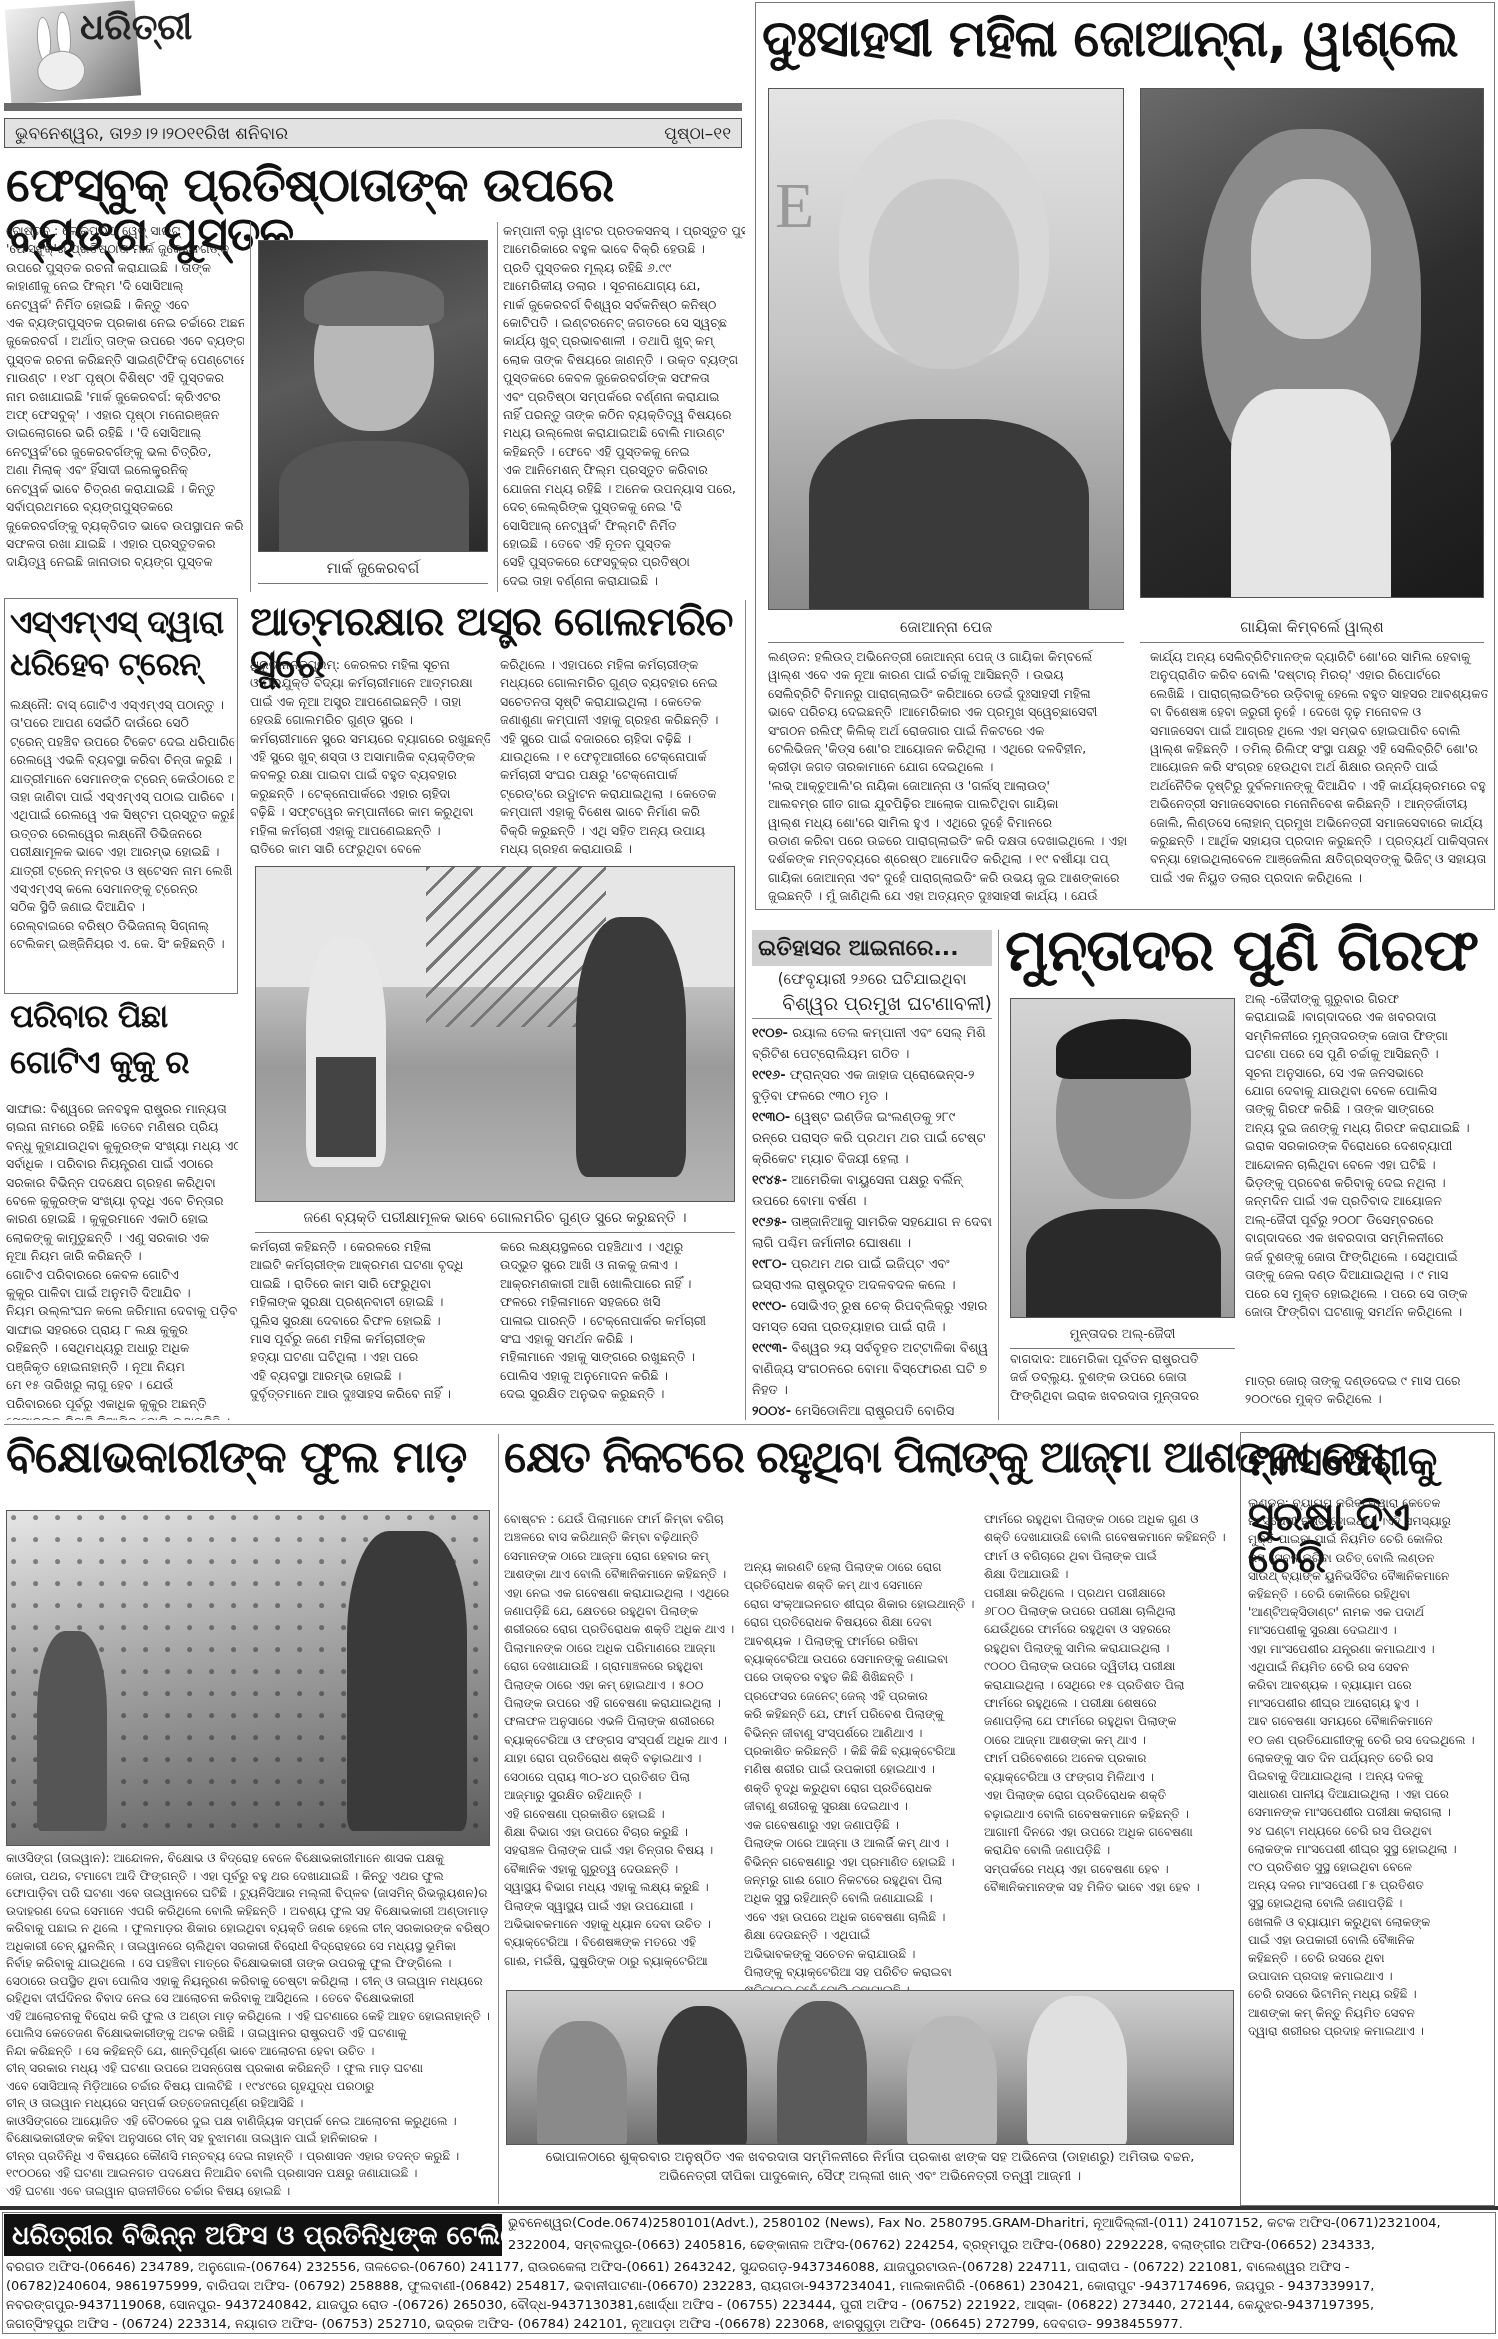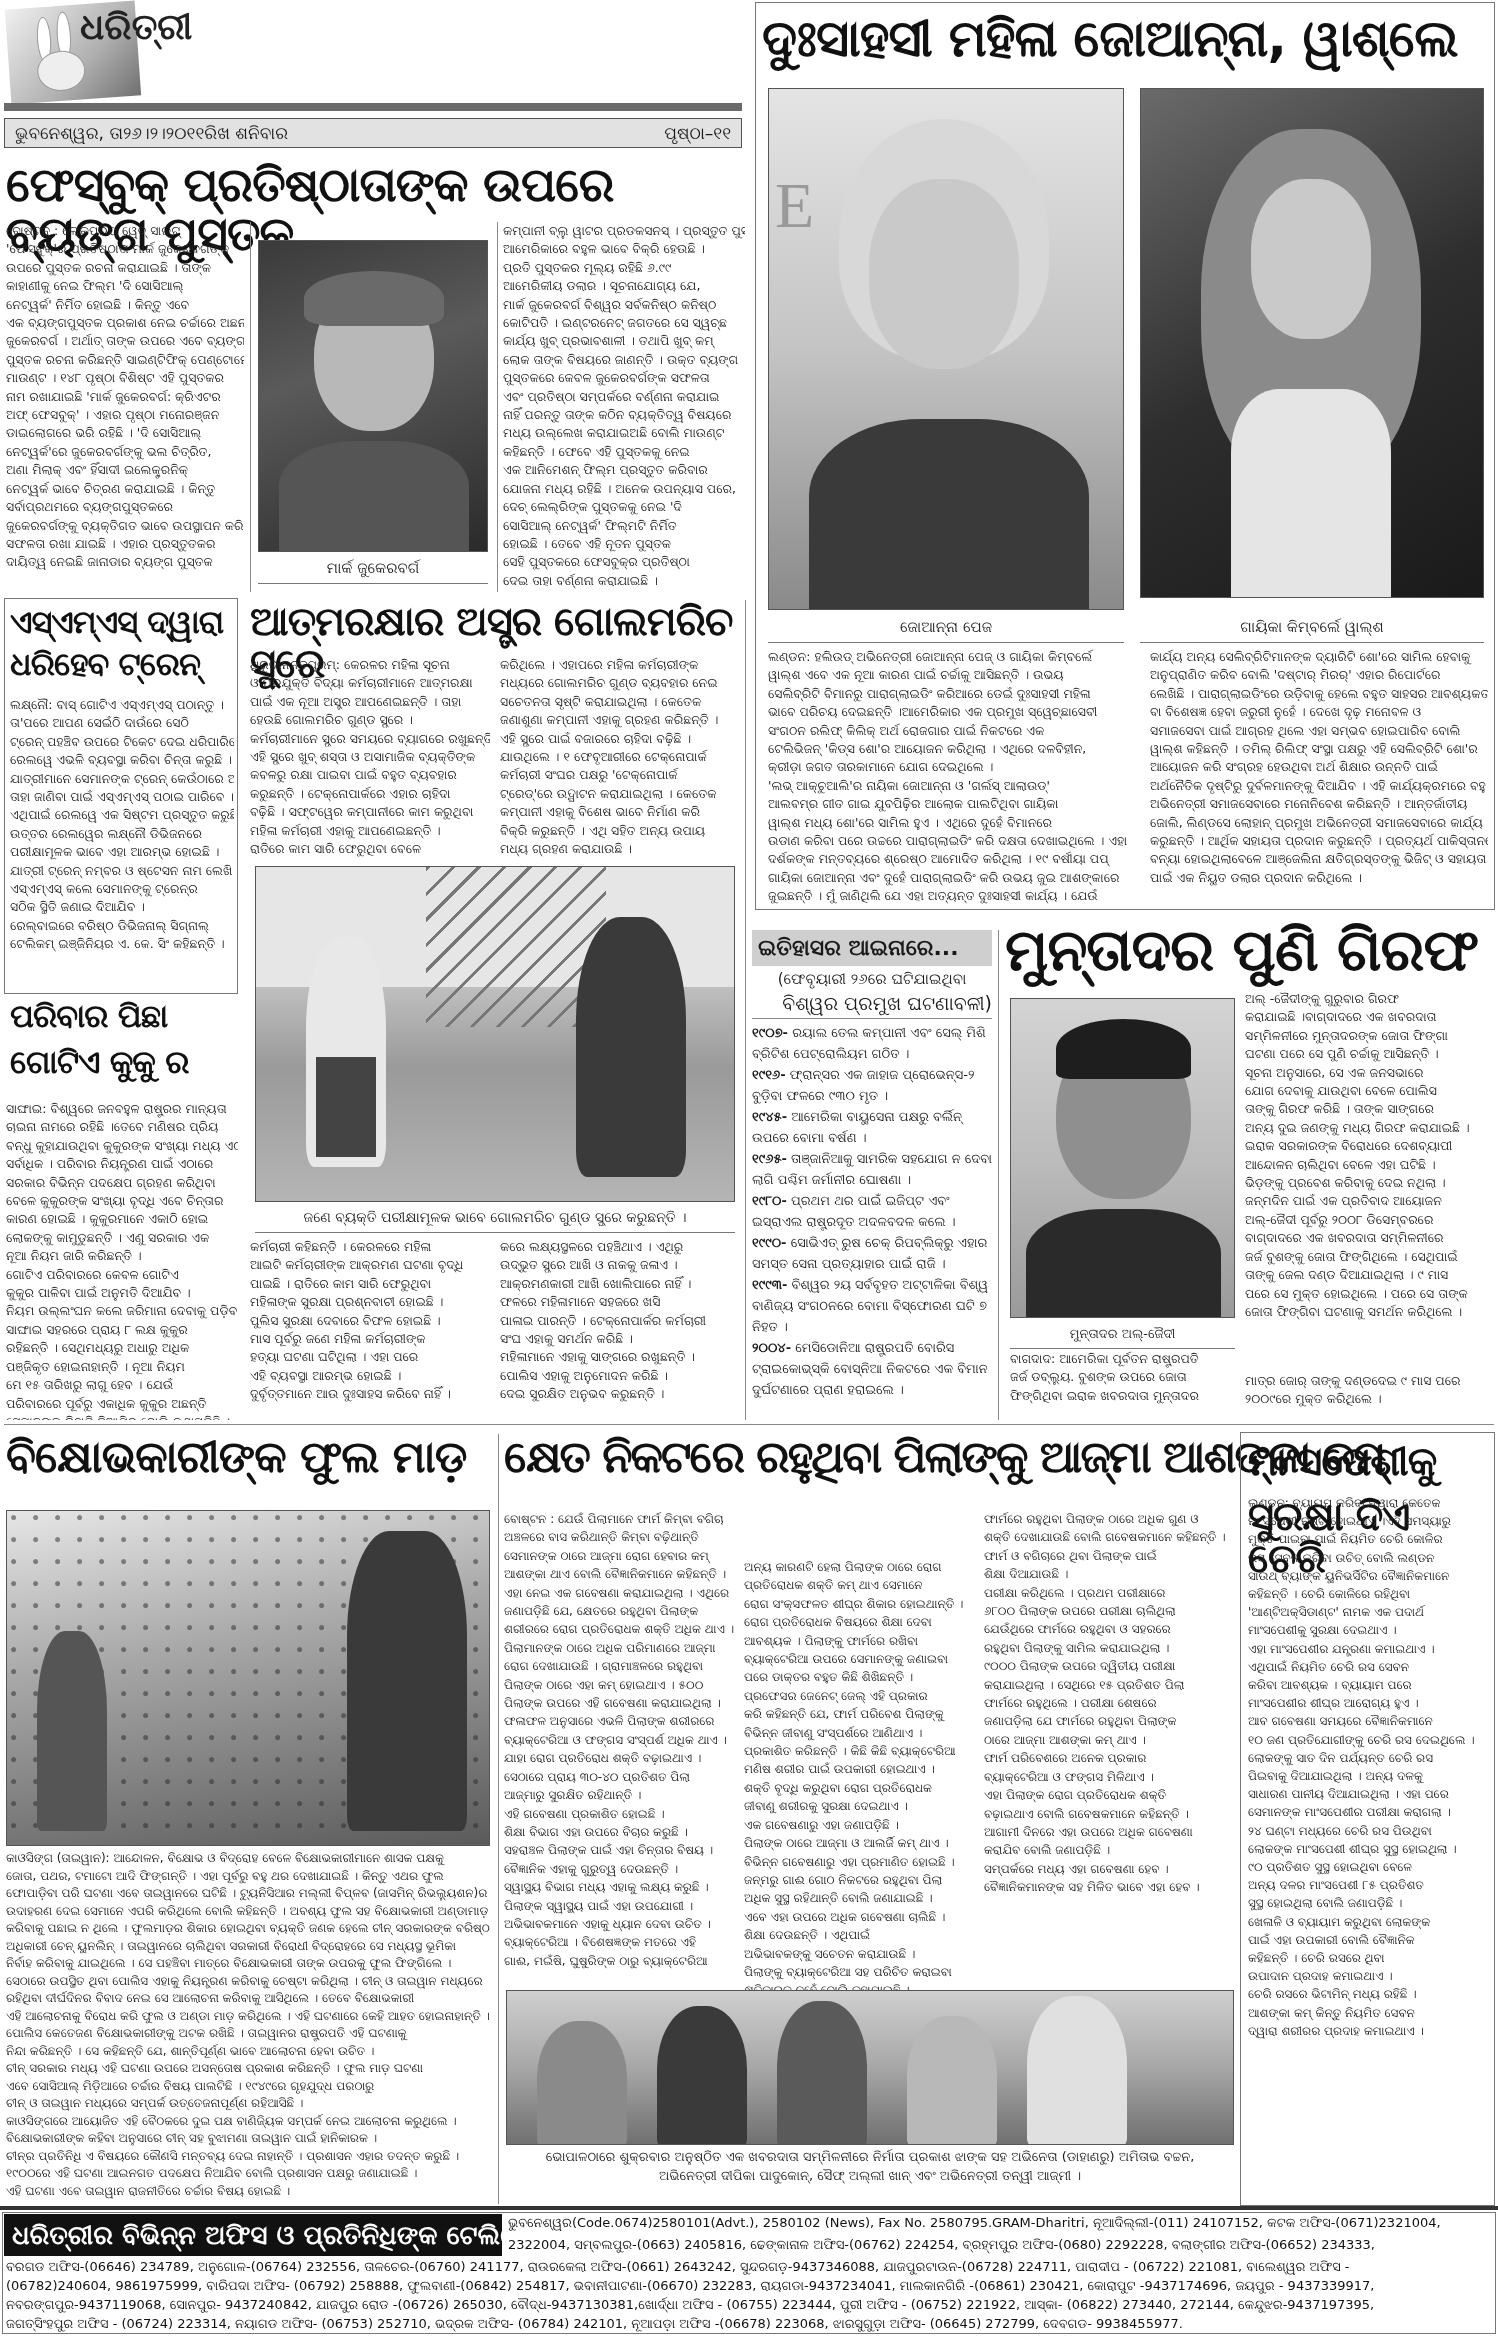--- a/index.html
+++ b/index.html
@@ -260,20 +260,21 @@
 <div class="abs" style="left:752px;top:930px;width:240px;height:36px;background:#cfcfcf;">
   <span style="font-size:22px;font-weight:bold;padding-left:6px;line-height:36px;">ଇତିହାସର ଆଇନାରେ...</span>
 </div>
 <div class="abs" style="left:752px;top:970px;width:240px;text-align:center;font-size:15px;">(ଫେବୃୟାରୀ ୨୬ରେ ଘଟିଯାଇଥିବା</div>
 <div class="abs" style="left:752px;top:992px;width:240px;text-align:right;font-size:19px;">ବିଶ୍ୱର ପ୍ରମୁଖ ଘଟଣାବଳୀ)</div>
 <div class="rule-h" style="left:752px;top:1018px;width:240px;"></div>
 
 <div class="abs" style="left:752px;top:1022px;width:242px;height:400px;overflow:hidden;">
   <div class="history-item"><b>୧୯୦୭-</b> <span>ରୟାଲ ତେଲ କମ୍ପାନୀ ଏବଂ ସେଲ୍ ମିଶି ବ୍ରିଟିଶ ପେଟ୍ରୋଲିୟମ ଗଠିତ ।</span></div>
   <div class="history-item"><b>୧୯୧୬-</b> <span>ଫ୍ରାନ୍ସର ଏକ ଜାହାଜ ପ୍ରୋଭେନ୍ସ-୨ ବୁଡ଼ିବା ଫଳରେ ୯୩୦ ମୃତ ।</span></div>
+  <div class="history-item"><b>୧୯୩୦-</b> <span>ୱେଷ୍ଟ ଇଣ୍ଡିଜ ଇଂଲଣ୍ଡକୁ ୨୮୯ ରନ୍‌ରେ ପରାସ୍ତ କରି ପ୍ରଥମ ଥର ପାଇଁ ଟେଷ୍ଟ କ୍ରିକେଟ ମ୍ୟାଚ ବିଜୟୀ ହେଲା ।</span></div>
   <div class="history-item"><b>୧୯୪୫-</b> <span>ଆମେରିକା ବାୟୁସେନା ପକ୍ଷରୁ ବର୍ଲିନ୍ ଉପରେ ବୋମା ବର୍ଷଣ ।</span></div>
   <div class="history-item"><b>୧୯୬୫-</b> <span>ତାଞ୍ଜାନିଆକୁ ସାମରିକ ସହଯୋଗ ନ ଦେବା ଲାଗି ପଶ୍ଚିମ ଜର୍ମାନୀର ଘୋଷଣା ।</span></div>
   <div class="history-item"><b>୧୯୮୦-</b> <span>ପ୍ରଥମ ଥର ପାଇଁ ଇଜିପ୍ଟ ଏବଂ ଇସ୍ରାଏଲ ରାଷ୍ଟ୍ରଦୂତ ଅଦଳବଦଳ କଲେ ।</span></div>
   <div class="history-item"><b>୧୯୯୦-</b> <span>ସୋଭିଏତ୍ ରୁଷ ଚେକ୍ ରିପବ୍ଲିକ୍‌ରୁ ଏହାର ସମସ୍ତ ସେନା ପ୍ରତ୍ୟାହାର ପାଇଁ ରାଜି ।</span></div>
   <div class="history-item"><b>୧୯୯୩-</b> <span>ବିଶ୍ୱର ୨ୟ ସର୍ବବୃହତ ଅଟ୍ଟାଳିକା ବିଶ୍ୱ ବାଣିଜ୍ୟ ସଂଗଠନରେ ବୋମା ବିସ୍ଫୋରଣ ଘଟି ୭ ନିହତ ।</span></div>
   <div class="history-item"><b>୨୦୦୪-</b> <span>ମେସିଡୋନିଆ ରାଷ୍ଟ୍ରପତି ବୋରିସ ଟ୍ରାଇକୋଭ୍‌ସ୍କି ବୋସ୍‌ନିଆ ନିକଟରେ ଏକ ବିମାନ ଦୁର୍ଘଟଣାରେ ପ୍ରାଣ ହରାଇଲେ ।</span></div>
 </div>
 
 <div class="rule-v" style="left:998px;top:930px;height:490px;"></div>
 
@@ -378,21 +379,21 @@
   <span class="line">ବୈଜ୍ଞାନିକ ଏହାକୁ ଗୁରୁତ୍ୱ ଦେଉଛନ୍ତି ।</span>
   <span class="line">ସ୍ୱାସ୍ଥ୍ୟ ବିଭାଗ ମଧ୍ୟ ଏହାକୁ ଲକ୍ଷ୍ୟ କରୁଛି ।</span>
   <span class="line">ପିଲାଙ୍କ ସ୍ୱାସ୍ଥ୍ୟ ପାଇଁ ଏହା ଉପଯୋଗୀ ।</span>
   <span class="line">ଅଭିଭାବକମାନେ ଏହାକୁ ଧ୍ୟାନ ଦେବା ଉଚିତ ।</span>
   <span class="line">ବ୍ୟାକ୍ଟେରିଆ । ବିଶେଷଜ୍ଞଙ୍କ ମତରେ ଏହି</span>
   <span class="line">ଗାଈ, ମଇଁଷି, ଘୁଷୁରିଙ୍କ ଠାରୁ ବ୍ୟାକ୍ଟେରିଆ</span>
 </div>
 <div class="abs body-text" style="left:744px;top:1510px;width:232px;height:470px;font-size:12px;margin-top:48px;">
   <span class="line">ଅନ୍ୟ କାରଣଟି ହେଲା ପିଲାଙ୍କ ଠାରେ ରୋଗ</span>
   <span class="line">ପ୍ରତିରୋଧକ ଶକ୍ତି କମ୍ ଥାଏ ସେମାନେ</span>
-  <span class="line">ରୋଗ ସଂକ୍ସଫଳତ ଶୀଘ୍ର ଶିକାର ହୋଇଥାନ୍ତି ।</span>
+  <span class="line">ରୋଗ ସଂକ୍ଆଇନଗତ ଶୀଘ୍ର ଶିକାର ହୋଇଥାନ୍ତି ।</span>
   <span class="line">ରୋଗ ପ୍ରତିରୋଧକ ବିଷୟରେ ଶିକ୍ଷା ଦେବା</span>
   <span class="line">ଆବଶ୍ୟକ । ପିଲାଙ୍କୁ ଫାର୍ମରେ ରଖିବା</span>
   <span class="line">ବ୍ୟାକ୍ଟେରିଆ ଉପରେ ସେମାନଙ୍କୁ ଜଣାଇବା</span>
   <span class="line">ପରେ ଡାକ୍ତର ବହୁତ କିଛି ଶିଖିଛନ୍ତି ।</span>
   <span class="line">ପ୍ରଫେସର ଜେନେଟ୍ ଜେଲ୍ ଏହି ପ୍ରକାର</span>
   <span class="line">କରି କହିଛନ୍ତି ଯେ, ଫାର୍ମ ପରିବେଶ ପିଲାଙ୍କୁ</span>
   <span class="line">ବିଭିନ୍ନ ଜୀବାଣୁ ସଂସ୍ପର୍ଶରେ ଆଣିଥାଏ ।</span>
   <span class="line">ପ୍ରକାଶିତ କରିଛନ୍ତି । କିଛି କିଛି ବ୍ୟାକ୍ଟେରିଆ</span>
   <span class="line">ମଣିଷ ଶରୀର ପାଇଁ ଉପକାରୀ ହୋଇଥାଏ ।</span>
   <span class="line">ଶକ୍ତି ବୃଦ୍ଧି କରୁଥିବା ରୋଗ ପ୍ରତିରୋଧକ</span>

